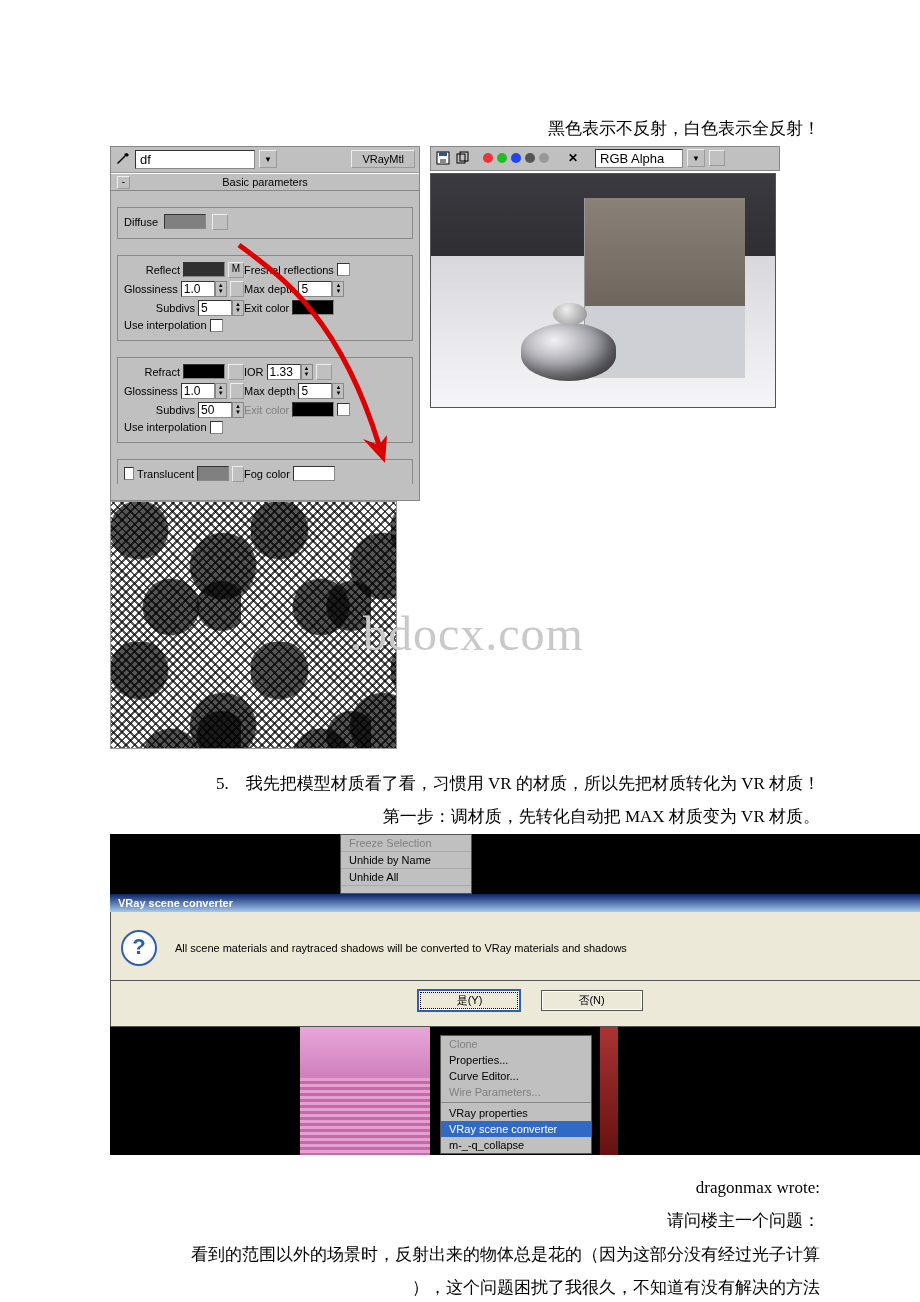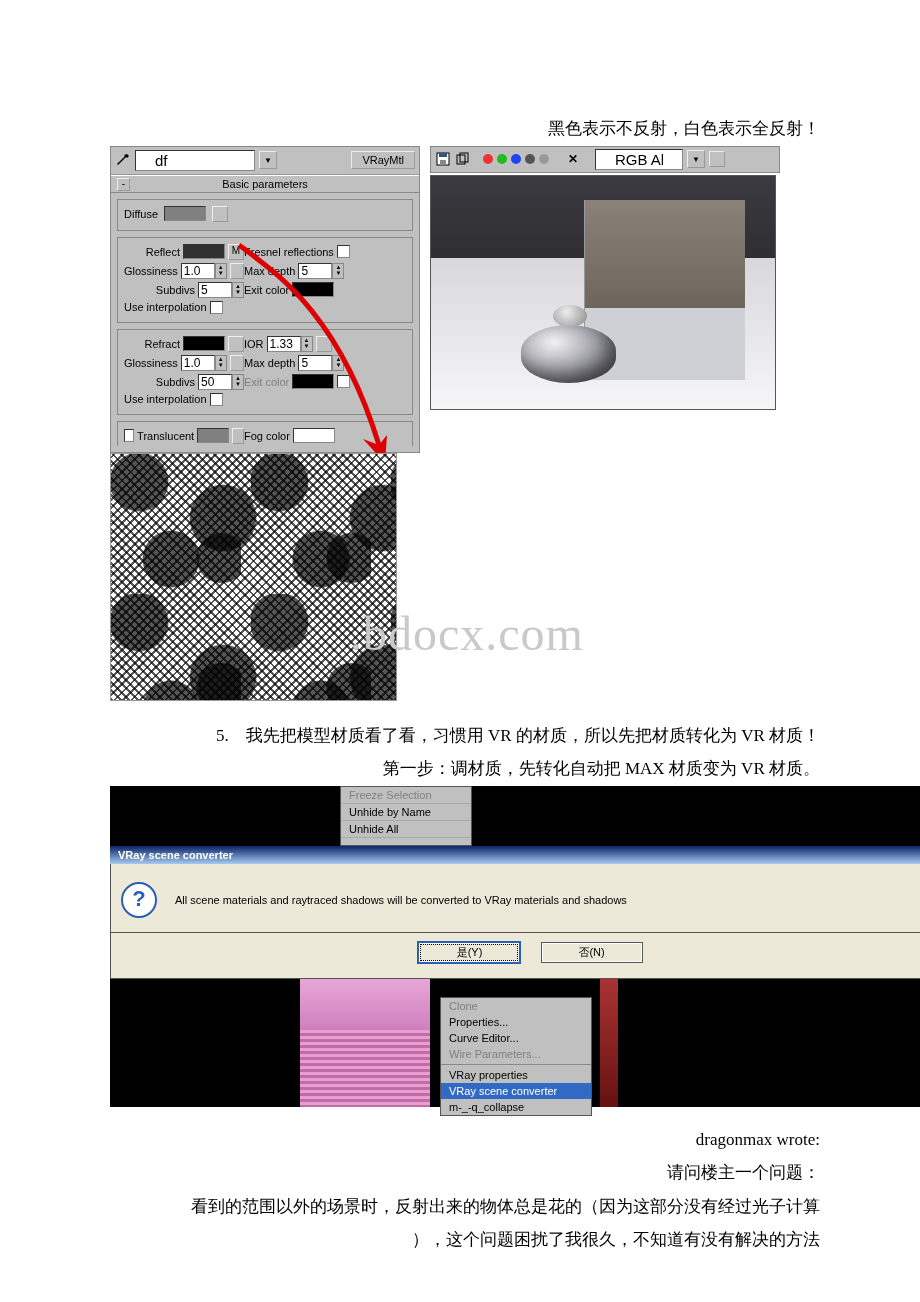--- a/index.html
+++ b/index.html
@@ -58,22 +58,22 @@
     border-bottom: 1px solid #999;
   }
   .tool-icon {
     width: 16px; height: 16px;
     display: inline-flex;
     align-items: center; justify-content: center;
   }
   .mat-input {
     background: #fff;
     border: 1px inset #888;
-    padding: 1px 19px;
-    font-size: 15px;
+    padding: 1px 4px;
+    font-size: 13px;
     box-sizing: border-box;
   }
   .mat-drop {
     width: 16px; height: 16px;
     background: #c0c0c0;
     border: 1px outset #eee;
     display: inline-flex;
     align-items: center; justify-content: center;
     font-size: 8px;
   }
@@ -98,21 +98,21 @@
     left: 6px; top: 2px;
     width: 11px; height: 11px;
     border: 1px outset #eee;
     background: #c0c0c0;
     font-size: 10px;
     line-height: 9px;
     text-align: center;
   }
   .param-group {
     border: 1px solid #888;
-    margin: 6px 6px;
+    margin: 16px 6px;
     padding: 6px 6px 8px 6px;
     display: grid;
     grid-template-columns: 120px 160px;
     row-gap: 3px;
     font-size: 11px;
     position: relative;
     background: #c0c0c0;
   }
   .param-row-left, .param-row-right {
     display: flex;
@@ -349,21 +349,21 @@
       repeating-linear-gradient(#c36aa9 0 3px, #e59fd1 3px 6px);
   }
   .ds-bottom .red-aux {
     position: absolute;
     left: 490px; top: 0;
     width: 18px; height: 128px;
     background: linear-gradient(#a33, #611);
   }
   .ds-bottom .ctx2 {
     position: absolute;
-    left: 330px; top: 18px;
+    left: 330px; top: 8px;
     width: 150px;
     background: #c0c0c0;
     border: 1px solid #555;
   }
   .ctx2-sep { height: 1px; background: #888; margin: 2px 0; }
   .ctx2-item {
     padding: 2px 8px;
     white-space: nowrap;
   }
   .ctx2-item.dis { color: #808080; }

